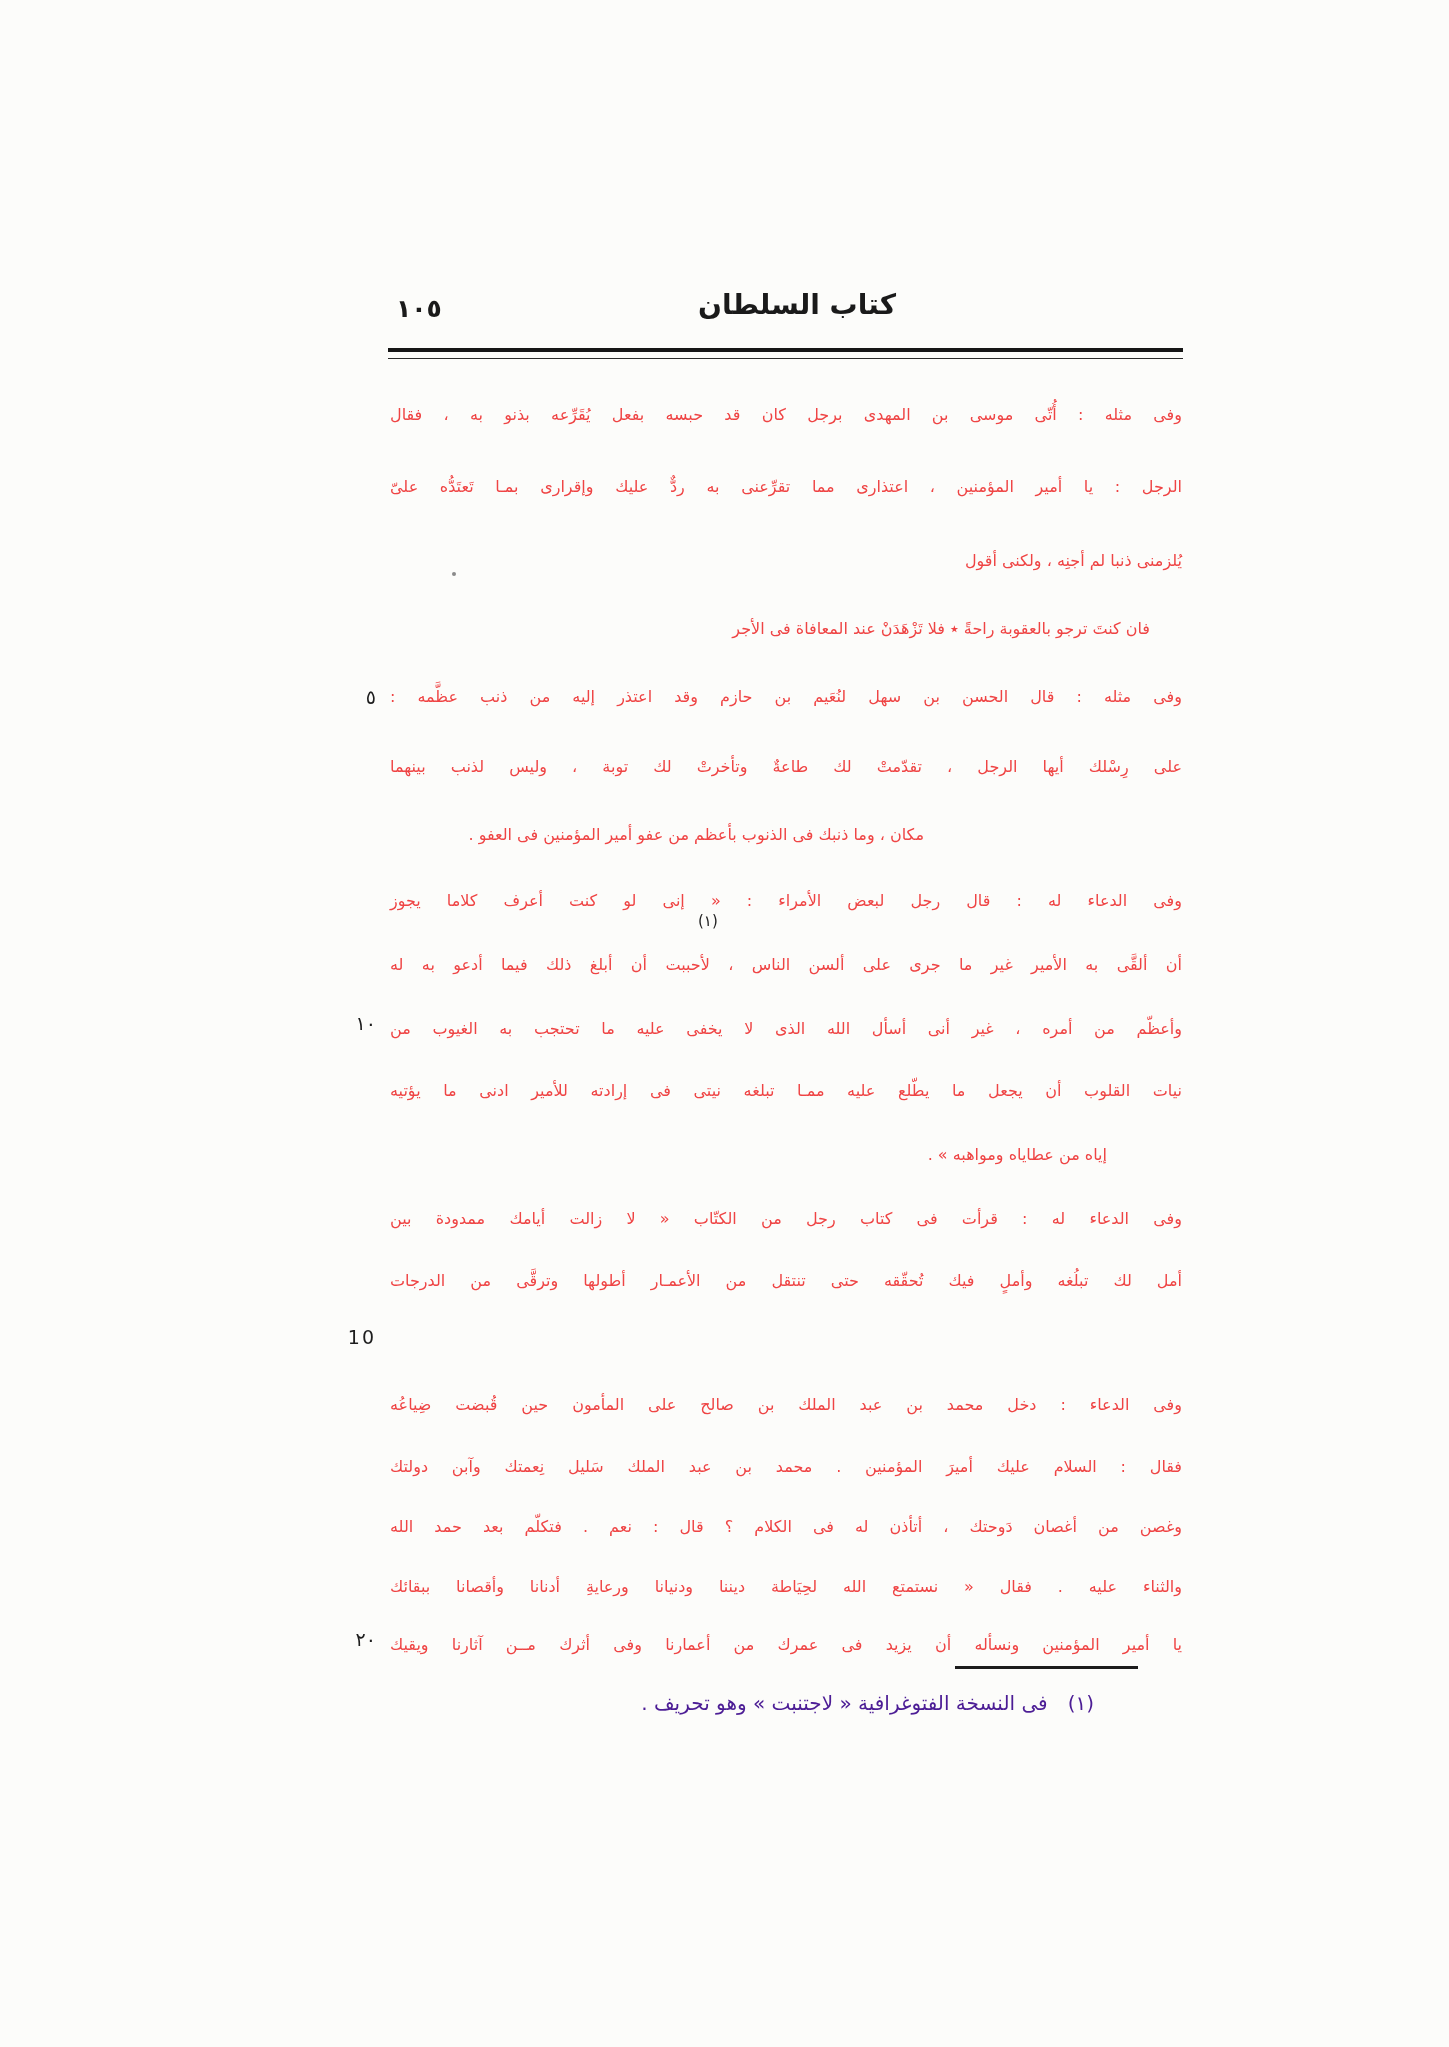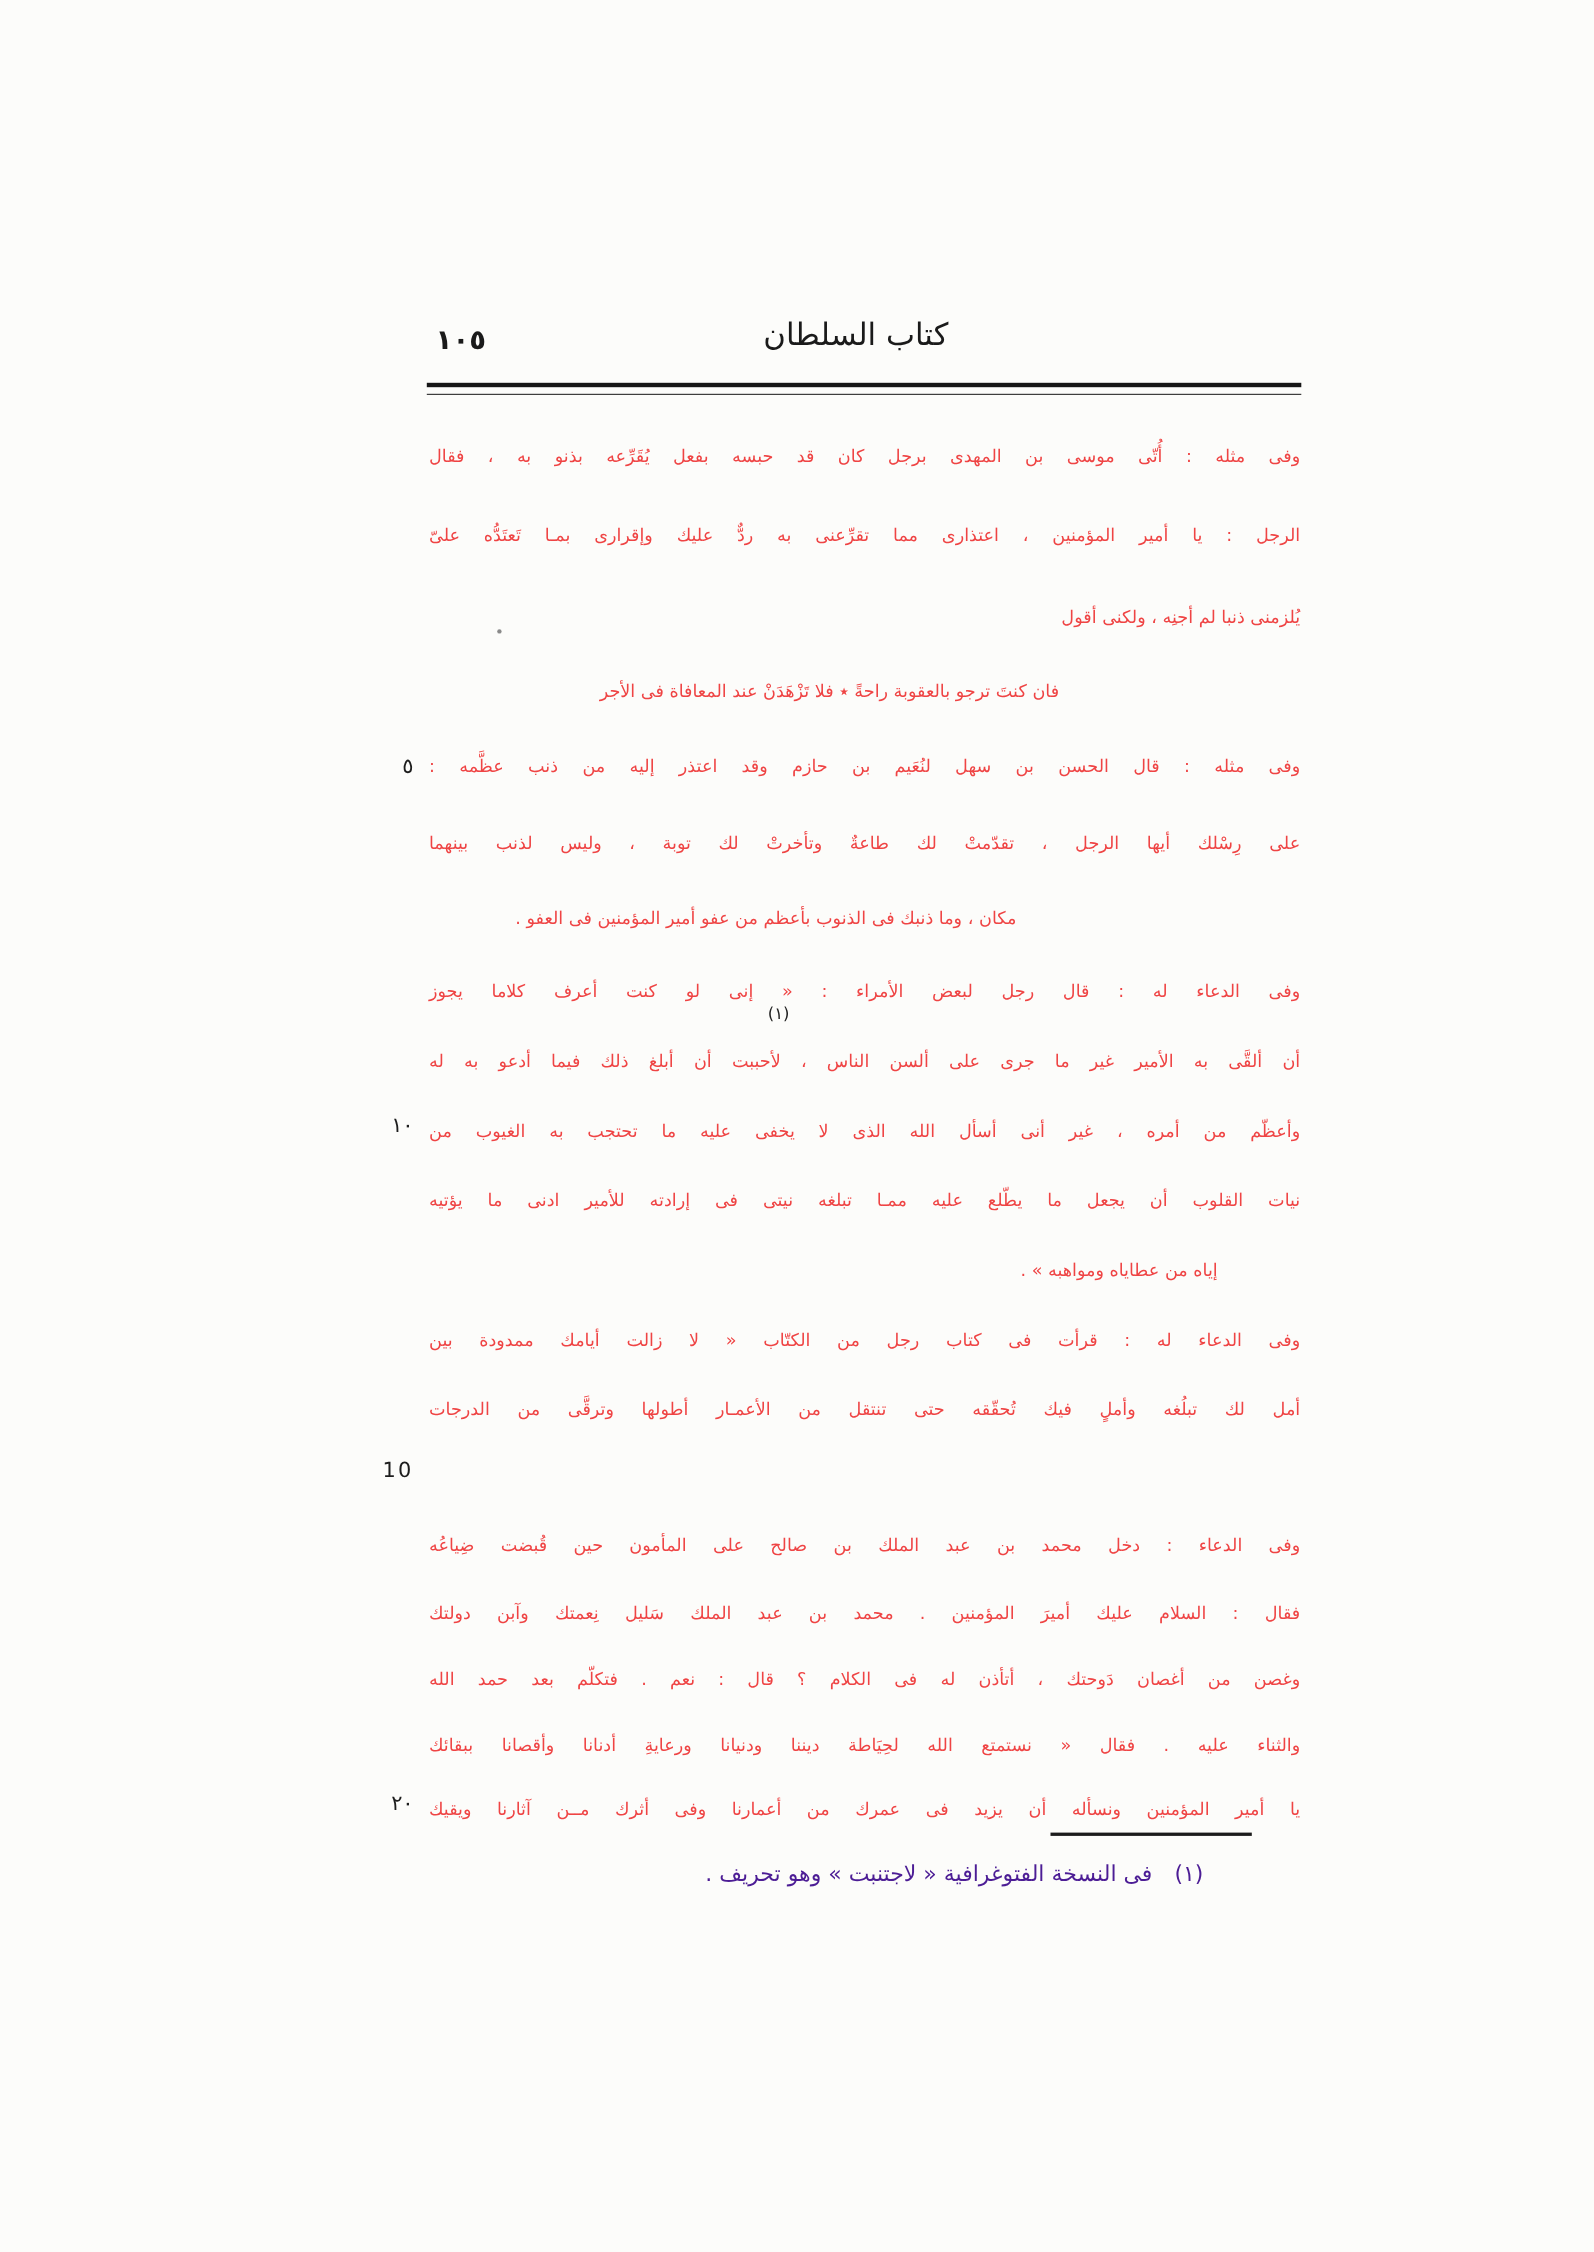--- a/index.html
+++ b/index.html
@@ -14,38 +14,38 @@
     background: #fcfcfa;
     overflow: hidden;
     color: #1a1a1a;
   }
   .pagenum {
     position: absolute; left: 396px; top: 294px;
     font-size: 25px; font-weight: bold; letter-spacing: 4px;
     direction: rtl;
   }
   .booktitle {
-    position: absolute; left: 382px; top: 288px; width: 792px;
-    text-align: center; font-size: 28px; font-weight: normal;
+    position: absolute; left: 401px; top: 288px; width: 792px;
+    text-align: center; font-size: 28px; font-weight: bold;
     direction: rtl;
   }
   .double-rule {
     position: absolute; left: 388px; top: 348px; width: 795px; height: 6px;
     border-top: 4px solid #161616;
     border-bottom: 1px solid #2a2a2a;
   }
   .tl {
     position: absolute; left: 390px; width: 792px; height: 54px;
     direction: rtl; unicode-bidi: embed;
     font-size: 16px; line-height: 50px;
     color: #ef4444; white-space: normal;
   }
   .just { text-align: justify; text-align-last: justify; }
   .right { text-align: right; }
-  .center { text-align: center; }
+  .center { text-align: right; }
   .verse { left: 358px; }
   .margin-num {
     position: absolute; left: 332px; width: 44px;
     direction: rtl; font-size: 19px; color: #1d1d1d;
     letter-spacing: 2px;
   }
   .fn-ref {
     position: absolute; left: 698px; top: 912px;
     font-size: 15px; direction: rtl; color: #222;
   }

